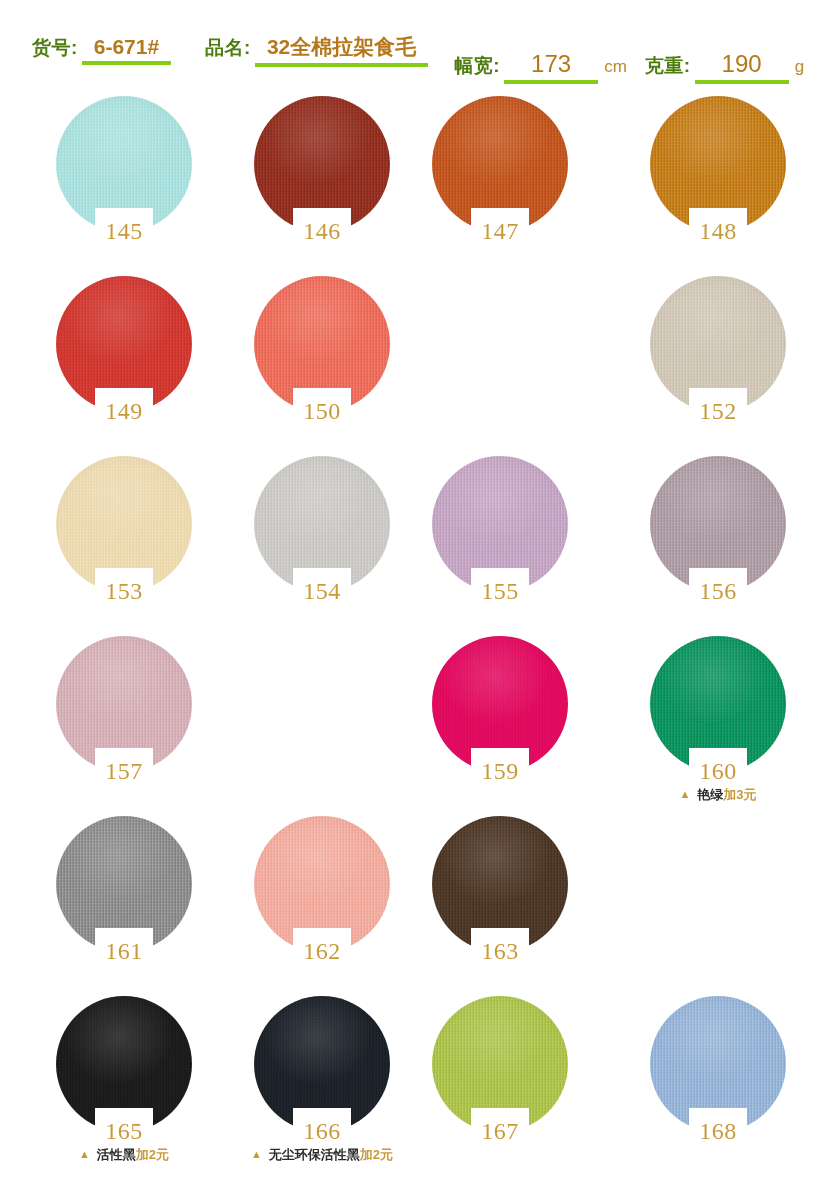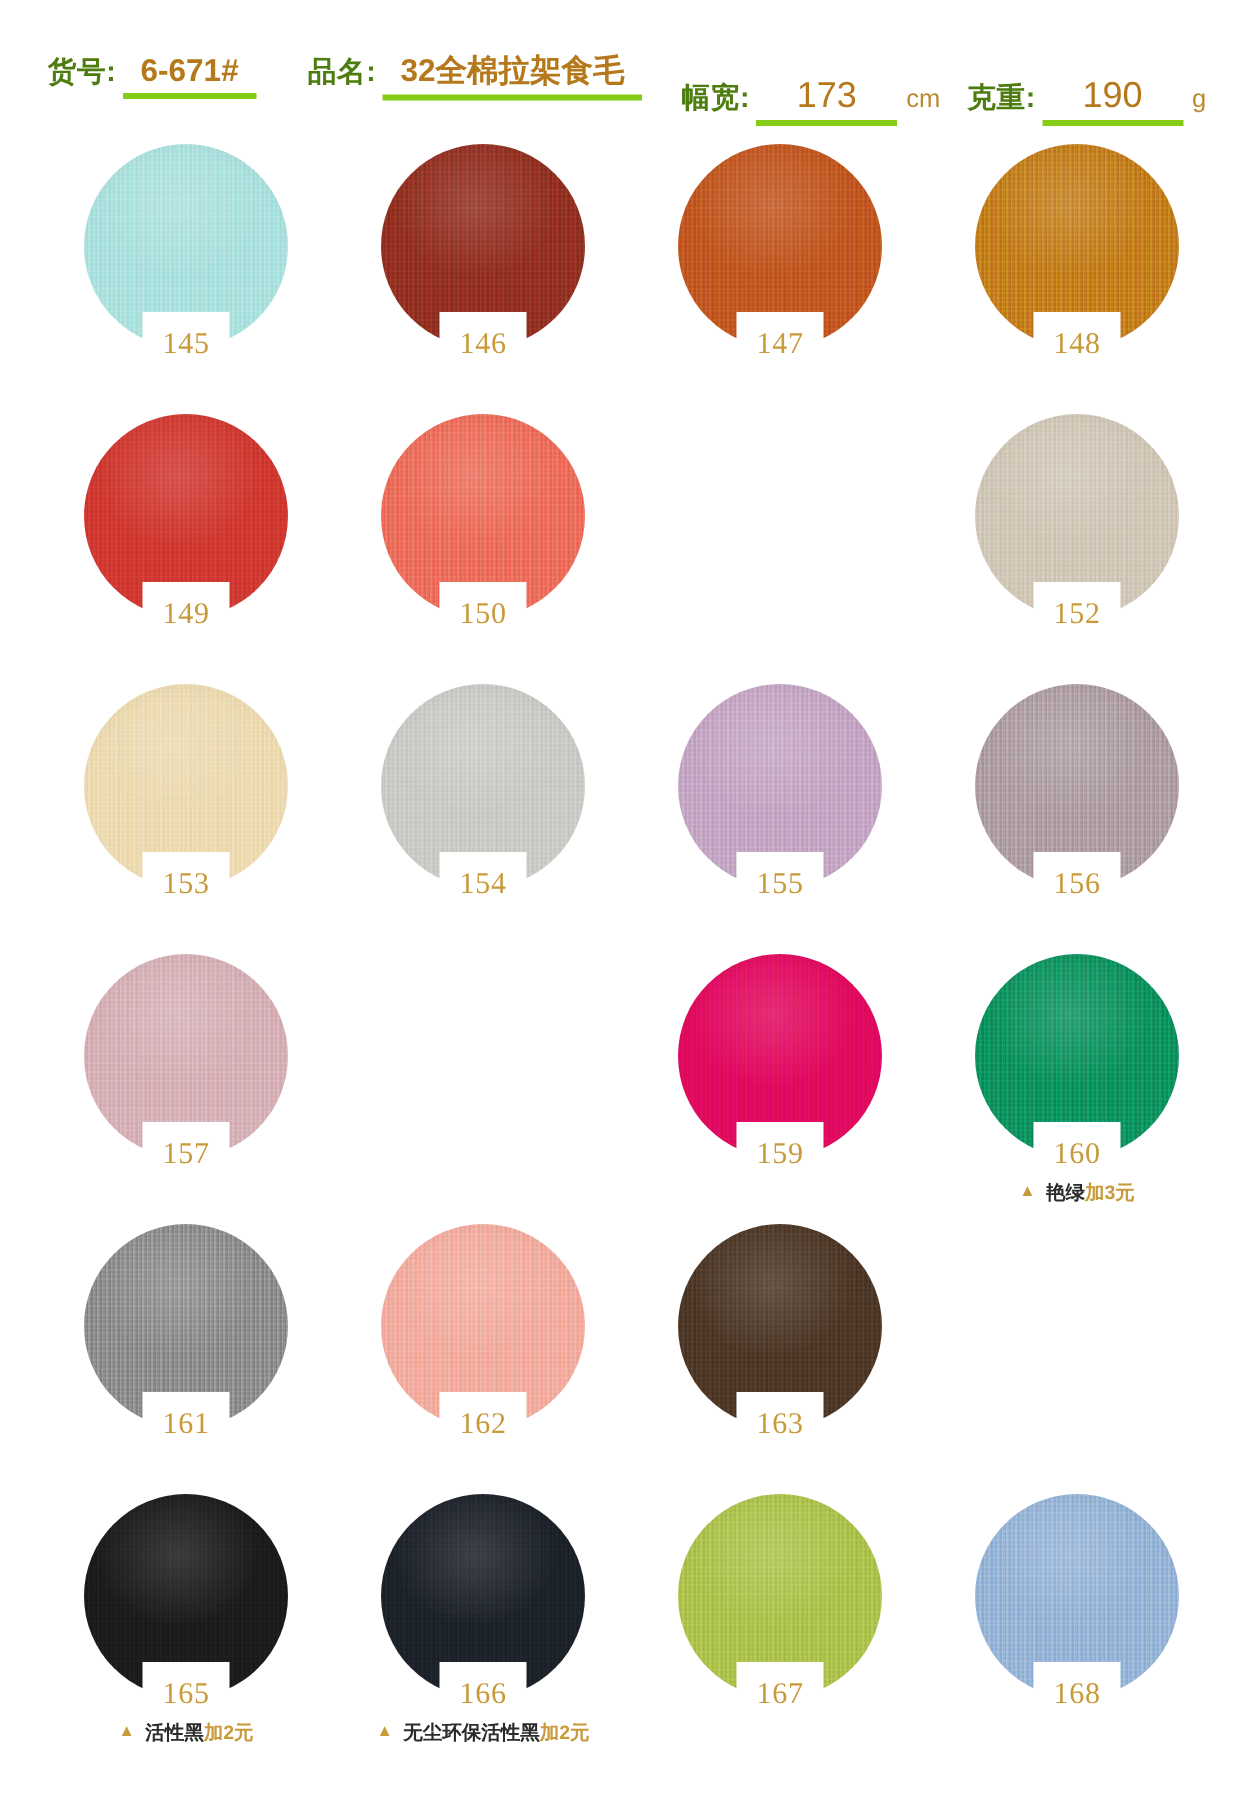--- a/index.html
+++ b/index.html
@@ -78,21 +78,21 @@
     width: 836px;
   }
   .cell {
     position: absolute;
     top: 0;
     width: 198px;
     height: 180px;
   }
   .cell.c0 { left: 25px; }
   .cell.c1 { left: 223px; }
-  .cell.c2 { left: 421px; }
+  .cell.c2 { left: 401px; }
   .cell.c3 { left: 619px; }
 
   
   .swatch-wrap {
     position: absolute;
     left: 50%;
     top: 4px;
     transform: translateX(-50%);
     width: 136px;
     height: 136px;
@@ -148,21 +148,21 @@
     width: 58px;
     height: 42px;
     background: #ffffff;
   }
 
   .code {
     position: absolute;
     left: 50%;
     transform: translateX(-50%);
     top: 126px;
-    font-size: 20px;
+    font-size: 24px;
     font-weight: 400;
     color: #c89a3a;
     letter-spacing: .5px;
     font-family: "Liberation Serif", "DejaVu Serif", serif;
   }
 
   
   .note {
     position: absolute;
     top: 156px;

